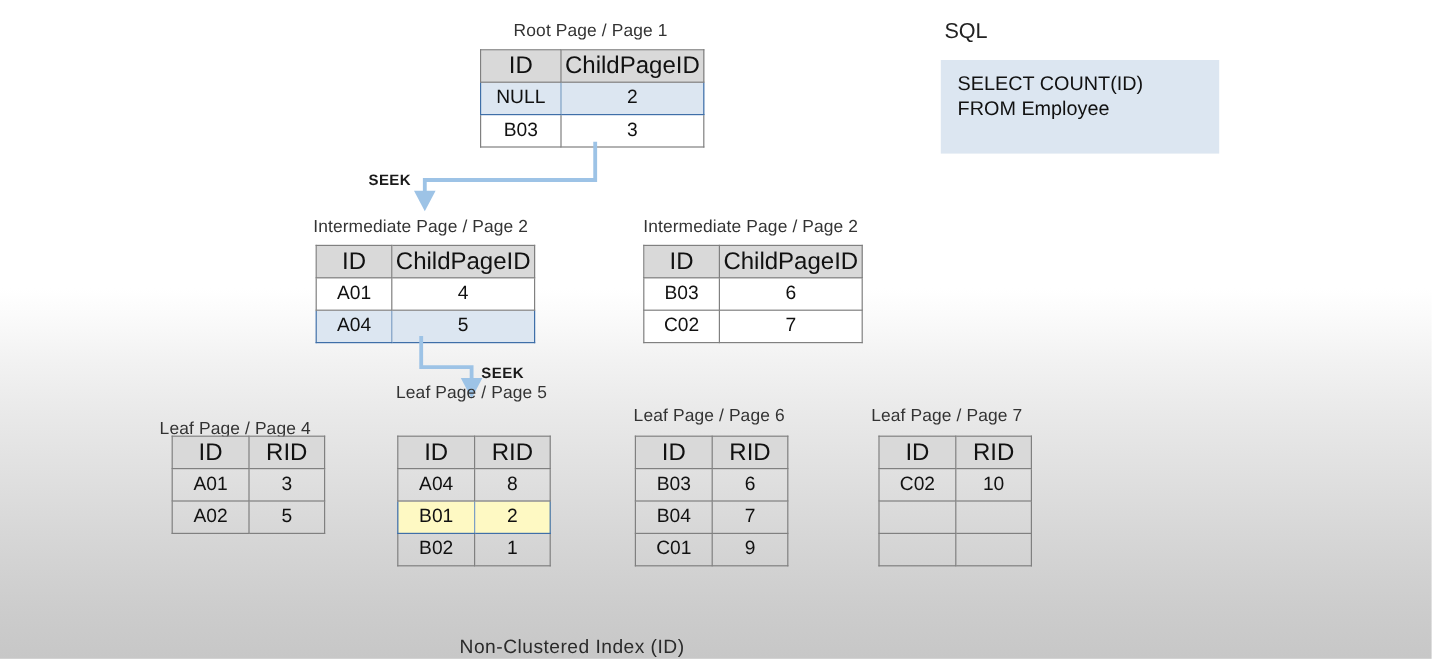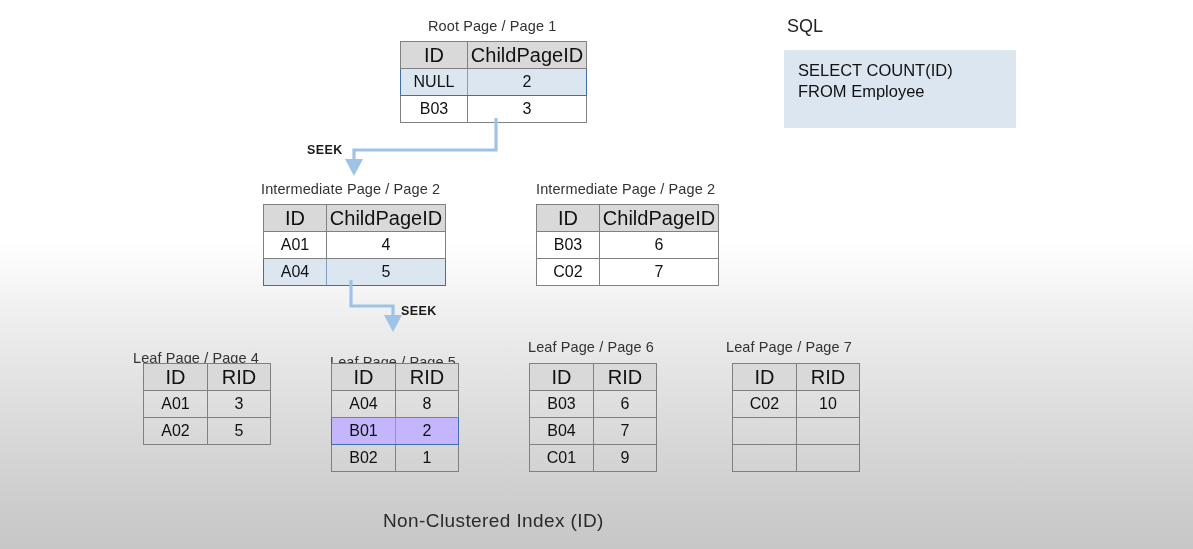--- a/index.html
+++ b/index.html
@@ -79,21 +79,21 @@
     border-left-color: #7d9fc4;
     border-right-color: #7d9fc4;
   }
   .pg-table tr.hl td:first-child {
     border-left: 1.5px solid #3f6fa8;
   }
   .pg-table tr.hl td:last-child {
     border-right: 1.5px solid #3f6fa8;
   }
   .pg-table.leaf tr.hl td {
-    background: #c4b5fd;
+    background: #fef9c3;
   }
 
   
   .sql-title {
     position: absolute;
     font-size: 18px;
     color: #222222;
   }
   .sql-box {
     position: absolute;
@@ -116,24 +116,25 @@
     color: #1a1a1a;
     letter-spacing: 0.4px;
   }
   .arrow-svg {
     position: absolute;
   }
 
   
   .bottom-caption {
     position: absolute;
-    font-size: 19px;
+    font-size: 16px;
     color: #2b2b2b;
     letter-spacing: 0.4px;
     white-space: nowrap;
+    margin-top: 21px;
   }
 </style>
 </head>
 <body>
 
 <div id="stage">
 
   <div class="pg-caption" style="left:428px; top:18px;">Root Page / Page 1</div>
   <table class="pg-table" id="tbl-root" style="left:400px; top:41px; width:186px;">
     <colgroup>
@@ -235,21 +236,21 @@
           <td>A01</td>
           <td>3</td>
         </tr>
         <tr>
           <td>A02</td>
           <td>5</td>
         </tr>
       </tbody>
   </table>
 
-  <div class="pg-caption" style="left:330px; top:354px;">Leaf Page / Page 5</div>
+  <div class="pg-caption" style="left:330px; top:320px;">Leaf Page / Page 5</div>
   <table class="pg-table leaf" id="tbl-leaf5" style="left:331px; top:363px; width:127px;">
     <colgroup>
         <col style="width:64px">
         <col style="width:63px">
       </colgroup>
     <thead>
         <tr>
           <td>ID</td>
           <td>RID</td>
         </tr>

